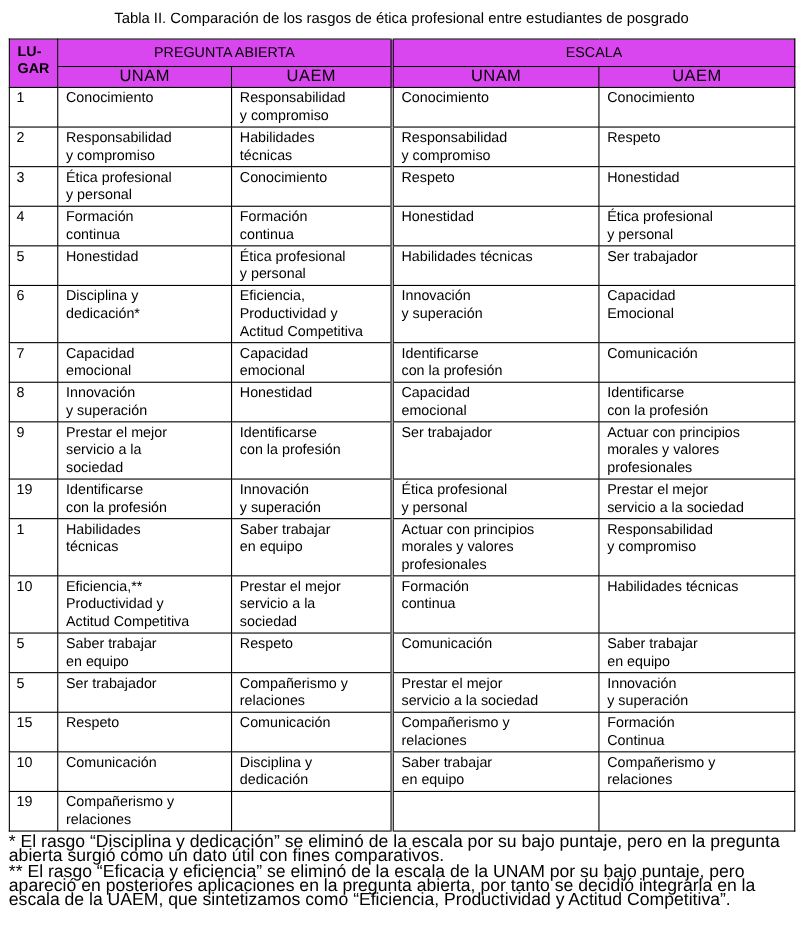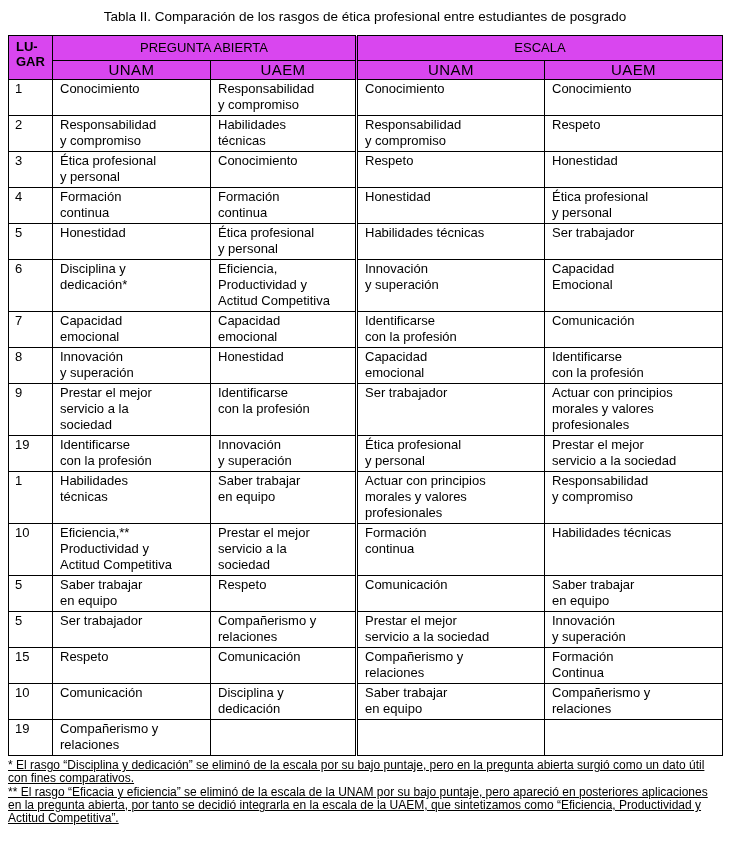--- a/index.html
+++ b/index.html
@@ -52,24 +52,23 @@
     font-weight:normal;
     font-size:15px;
     line-height:12px;
     letter-spacing:.4px;
     padding:3px 2px;
   }
   td.dbl, th.dbl { border-left:3px double #000; }
   td.rank { padding-left:6px; }
   .footnotes {
     width:714px;
-    font-size:12px;
+    font-size:16px;
     line-height:13px;
     padding-top:3px;
-    text-decoration:underline;
   }
   .footnotes p { margin:0 0 1px 0; }
 </style>
 </head>
 <body>
 
 <div class="page">
 
   <div class="title">Tabla II. Comparación de los rasgos de ética profesional entre estudiantes de posgrado</div>
 

